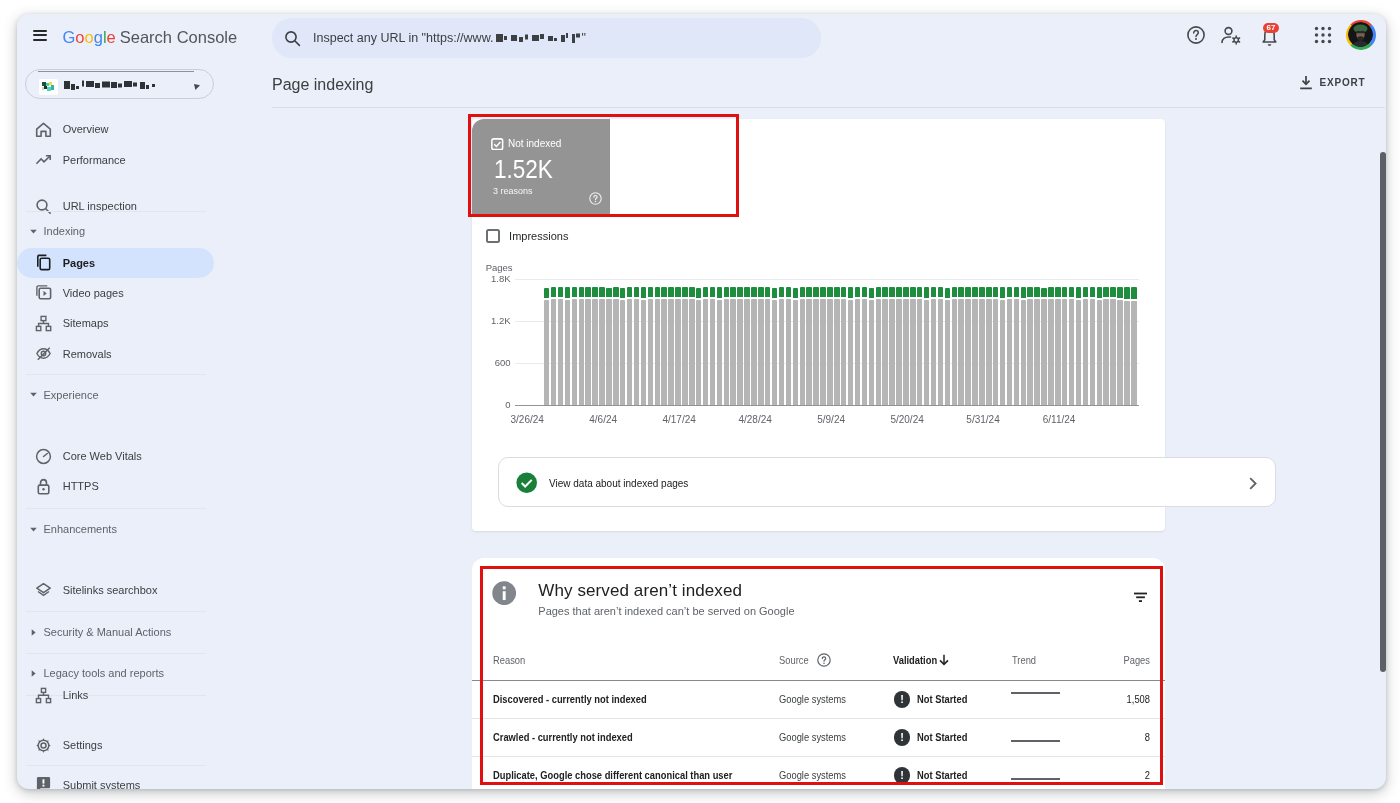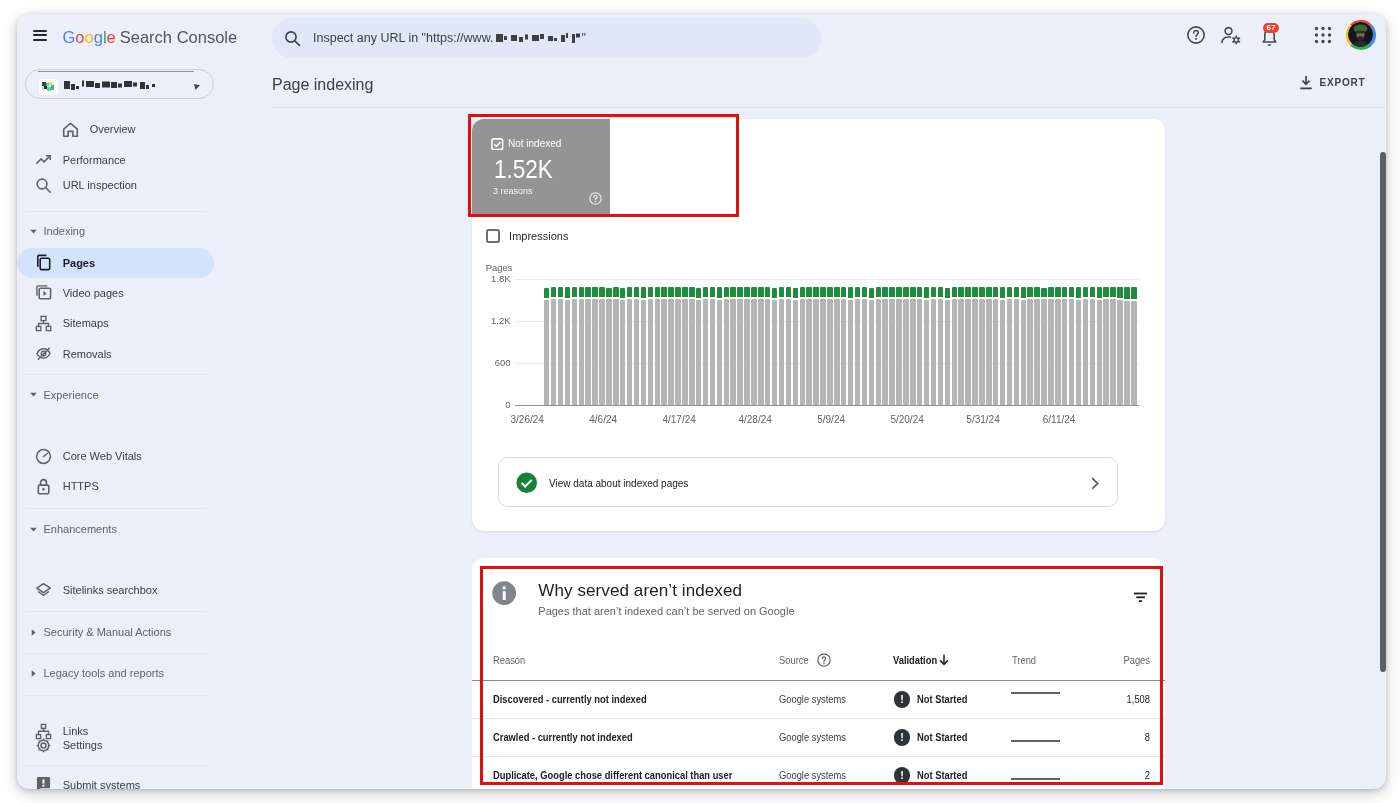--- a/index.html
+++ b/index.html
@@ -43,21 +43,21 @@
   .sb-item { position: absolute; left: 0; width: 197px; height: 30px; display: flex; align-items: center; cursor: pointer; }
   .sb-item .sb-ico { position: absolute; left: 17px; top: 50%; margin-top: -9.5px; width: 19px; height: 19px; }
   .sb-item .sb-label { position: absolute; left: 45.7px; font-size: 11px; color: #3c4043; white-space: nowrap; }
   .sb-item.selected { background: #d3e3fd; border-radius: 15px; }
   .sb-item.selected .sb-label { color: #1b1d1f; font-weight: bold; }
   .sb-section { position: absolute; left: 0; width: 197px; height: 26px; display: flex; align-items: center; cursor: pointer; }
   .sb-section .caret { position: absolute; left: 11.5px; width: 9px; height: 9px; }
   .sb-section .sb-label { position: absolute; left: 26.5px; font-size: 11px; color: #5f6368; white-space: nowrap; }
   .sb-divider { position: absolute; left: 9px; width: 180px; height: 1px; background: #e2e5eb; }
   
-  .card { position: absolute; background: #fff; border-radius: 12px; box-shadow: 0 1px 2px rgba(60,64,67,.12); }
+  .card { position: absolute; background: #fff; border-radius: 4px; box-shadow: 0 1px 2px rgba(60,64,67,.12); }
   #card1 { left: 455px; top: 104.7px; width: 693px; height: 412.3px; }
   #card2 { left: 455px; top: 543.7px; width: 693px; height: 232px; border-radius: 12px 12px 0 0; box-shadow: none; }
   
   .tile { position: absolute; top: 0; height: 96px; color: #fff; cursor: pointer; }
   #tile-gray { left: 0; width: 137.5px; background: #949494; border-radius: 12px 0 0 0; }
   #tile-green { left: 137.5px; width: 137px; background: #1f9345; }
   .tile .t-check { position: absolute; left: 19px; top: 19.3px; width: 12.5px; height: 12.5px; }
   .tile .t-label { position: absolute; left: 36px; top: 20.3px; font-size: 10px; line-height: 10px; }
   .tile .t-value { position: absolute; left: 21.5px; top: 38.5px; font-size: 25px; line-height: 25px; transform: scaleX(0.9); transform-origin: 0 50%; }
   .tile .t-sub { position: absolute; left: 21px; top: 67.9px; font-size: 9px; line-height: 9px; color: rgba(255,255,255,.92); }
@@ -72,21 +72,21 @@
   #chart { left: 0; top: 0; width: 693px; height: 310px; }
   .y-label { position: absolute; left: 13.7px; top: 142.9px; font-size: 9.5px; color: #5f6368; }
   .y-tick { position: absolute; width: 38.5px; text-align: right; font-size: 9.5px; color: #5f6368; }
   .gridline { position: absolute; left: 43px; width: 624px; height: 1px; background: #e8eaed; }
   .gridline.zero { background: #8f949b; height: 1.3px; }
   .bar { position: absolute; }
   .bar .seg-g { position: absolute; bottom: 0; width: 100%; background: #b5b5b5; border-radius: 1px 1px 0 0; }
   .bar .seg-i { position: absolute; width: 100%; background: #1e8e3e; border-radius: 1px 1px 0 0; }
   .x-tick { position: absolute; top: 295.5px; width: 60px; text-align: center; font-size: 10px; color: #5f6368; }
   
-  #view-data { left: 26.4px; top: 338.4px; width: 620px; height: 50.1px; border: 1px solid #dadce0;
+  #view-data { left: 26.4px; top: 338.4px; width: 778px; height: 50.1px; border: 1px solid #dadce0;
     border-radius: 10px; cursor: pointer; background: #fff; }
   #view-data .vcheck { position: absolute; left: 17px; top: 14.1px; width: 21.4px; height: 21.4px; }
   #view-data .vlabel { position: absolute; left: 49.6px; top: 19.6px; font-size: 10px; line-height: 11px; color: #202124; }
   #view-data .vchevron { position: absolute; right: 18px; top: 18.6px; width: 8px; height: 13px; }
   
   #info-badge { left: 19.8px; top: 23.4px; width: 24.4px; height: 24.4px; }
   #why-title { left: 66.3px; top: 23.8px; font-size: 17px; line-height: 20px; color: #202124; letter-spacing: 0.1px; }
   #why-subtitle { left: 66.3px; top: 47.5px; font-size: 11px; line-height: 13px; color: #5f6368; }
   #filter-icon { left: 661px; top: 33px; width: 15px; height: 13px; cursor: pointer; }
   
@@ -252,34 +252,34 @@
           <rect x="82" y="7" width="3" height="4"></rect>
           <rect x="88" y="6" width="3" height="3"></rect>
       </g>
     </svg>
     <svg width="8" height="8" viewBox="0 0 8 8" style="position:absolute;left:167px;top:13.5px">
       <path d="M 1 1 L 7 2.2 L 2.4 7 Z" fill="#46494d"></path>
     </svg>
   </div>
 
   <div id="sidebar">
-      <div class="sb-item" style="top: 100px; margin-left: 27px;">
+      <div class="sb-item" style="top: 100px;">
         <svg class="sb-ico" width="19" height="19" viewBox="0 0 19 19">
           <path d="M9.5 3.4 L16.3 9.2 L16.3 16.2 L11.9 16.2 L11.9 11.4 L7.1 11.4 L7.1 16.2 L2.7 16.2 L2.7 9.2 Z" fill="none" stroke="#5f6368" stroke-width="1.6" stroke-linejoin="round"></path>
         </svg>
         <span class="sb-label">Overview</span>
       </div>
       <div class="sb-item" style="top: 130.5px;">
         <svg class="sb-ico" width="19" height="19" viewBox="0 0 19 19">
           <path d="M2.4 13.8 L7.1 9 L10 11.9 L16.2 5.7" fill="none" stroke="#5f6368" stroke-width="1.6"></path>
           <path d="M11.9 5.7 L16.2 5.7 L16.2 10" fill="none" stroke="#5f6368" stroke-width="1.6"></path>
         </svg>
         <span class="sb-label">Performance</span>
       </div>
-      <div class="sb-item" style="top: 156px;">
+      <div class="sb-item" style="top: 177px;">
         <svg class="sb-ico" width="19" height="19" viewBox="0 0 19 19">
           <circle cx="8" cy="8" r="4.9" fill="none" stroke="#5f6368" stroke-width="1.6"></circle>
           <line x1="11.8" y1="11.8" x2="16.2" y2="16.2" stroke="#5f6368" stroke-width="1.6" stroke-linecap="round"></line>
         </svg>
         <span class="sb-label">URL inspection</span>
       </div>
       <div class="sb-divider" style="top: 197px;"></div>
       <div class="sb-section" style="top: 204px;">
         <svg class="caret" width="9" height="9" viewBox="0 0 9 9">
           <path d="M1.2 2.7 L7.8 2.7 L4.5 6.6 Z" fill="#5f6368"></path>
@@ -362,21 +362,21 @@
         <span class="sb-label">Security &amp; Manual Actions</span>
       </div>
       <div class="sb-divider" style="top: 638.5px;"></div>
       <div class="sb-section" style="top: 646px;">
         <svg class="caret" width="9" height="9" viewBox="0 0 9 9">
           <path d="M2.7 1.2 L6.6 4.5 L2.7 7.8 Z" fill="#5f6368"></path>
         </svg>
         <span class="sb-label">Legacy tools and reports</span>
       </div>
       <div class="sb-divider" style="top: 680.5px;"></div>
-      <div class="sb-item" style="top: 702px;">
+      <div class="sb-item" style="top: 666px;">
         <svg class="sb-ico" width="19" height="19" viewBox="0 0 19 19">
           <rect x="7.4" y="2.4" width="4.2" height="4" fill="none" stroke="#5f6368" stroke-width="1.4"></rect>
           <rect x="2.4" y="12.6" width="4.2" height="4" fill="none" stroke="#5f6368" stroke-width="1.4"></rect>
           <rect x="12.4" y="12.6" width="4.2" height="4" fill="none" stroke="#5f6368" stroke-width="1.4"></rect>
           <path d="M9.5 6.4 L9.5 9.3 M4.5 12.6 L4.5 9.3 L14.5 9.3 L14.5 12.6" fill="none" stroke="#5f6368" stroke-width="1.4"></path>
         </svg>
         <span class="sb-label">Links</span>
       </div>
       <div class="sb-item" style="top: 716px;">
         <svg class="sb-ico" width="19" height="19" viewBox="0 0 19 19">

